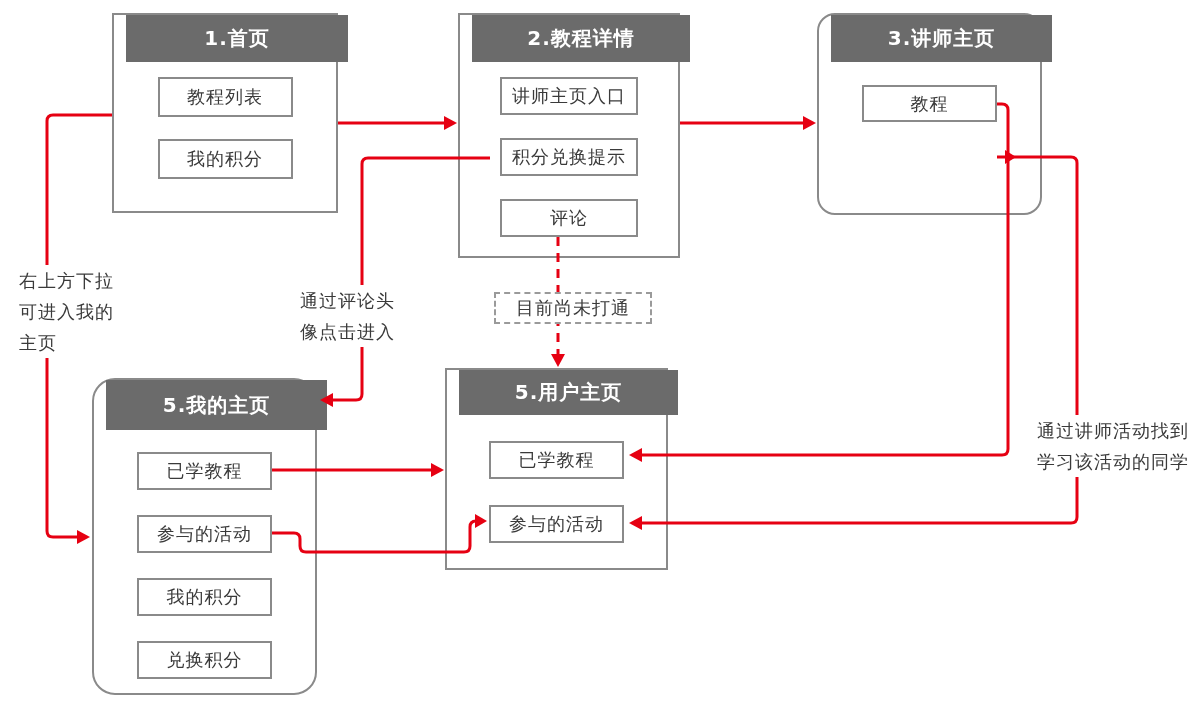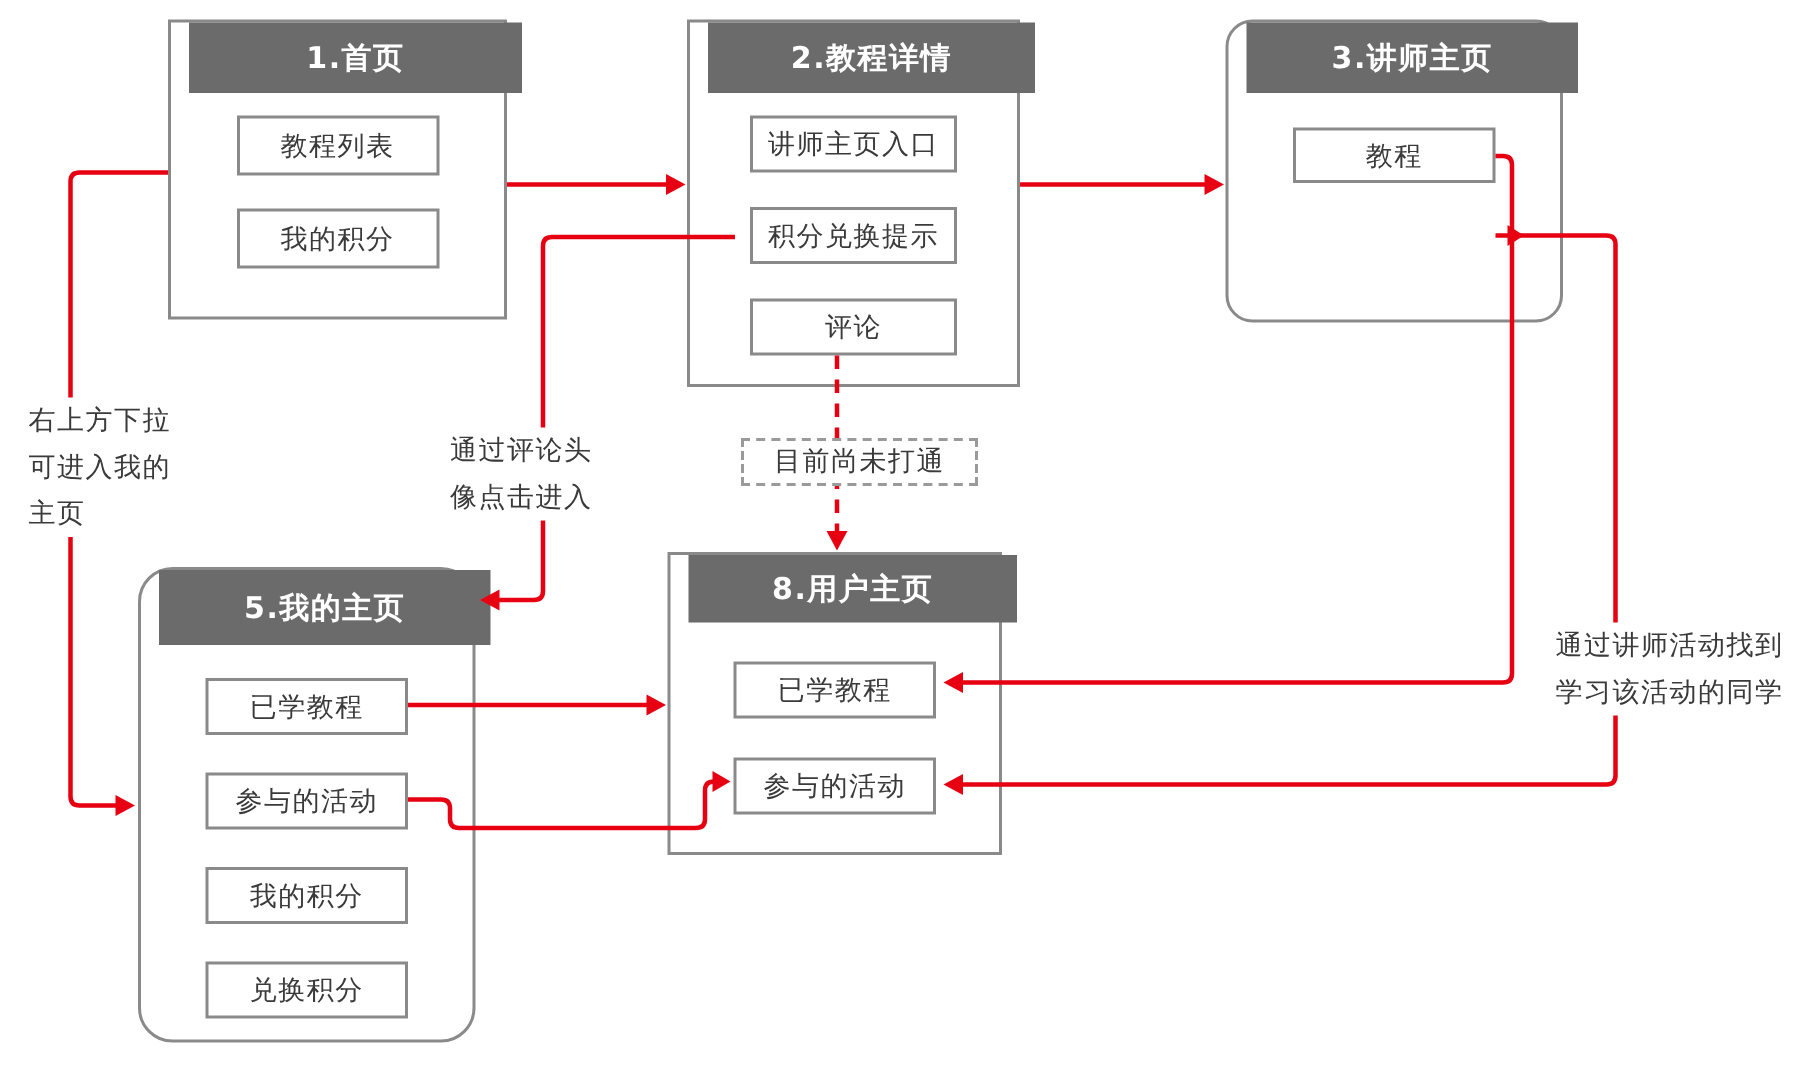--- a/index.html
+++ b/index.html
@@ -169,21 +169,21 @@
   </div>
 
   <div class="node n3">
     <div class="node-header">3.讲师主页</div>
     <div class="node-body">
       <div class="item">教程</div>
     </div>
   </div>
 
   <div class="node n4">
-    <div class="node-header">8.用户主页</div>
+    <div class="node-header">5.用户主页</div>
     <div class="node-body">
       <div class="item">已学教程</div>
       <div class="item">参与的活动</div>
     </div>
   </div>
 
   <div class="node n5">
     <div class="node-header">5.我的主页</div>
     <div class="node-body">
       <div class="item">已学教程</div>

